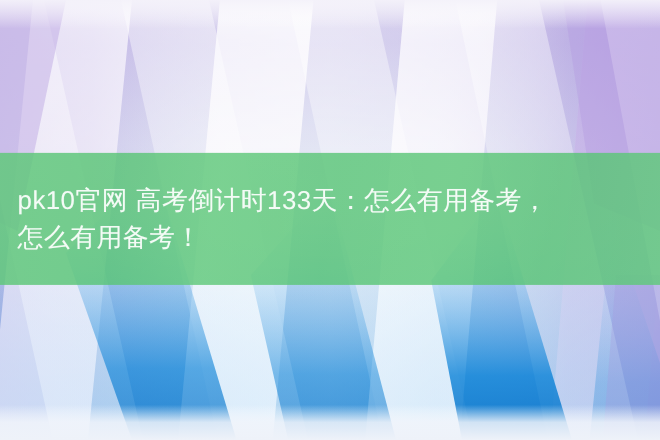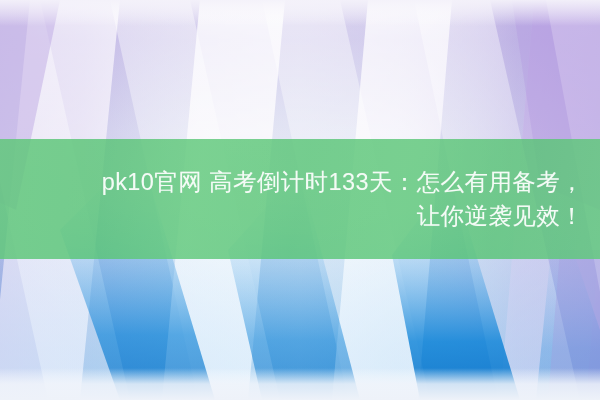--- a/index.html
+++ b/index.html
@@ -30,21 +30,21 @@
   
   #headline-banner {
     position: absolute;
     left: 0;
     top: 139px;
     width: 600px;
     height: 120px;
     background: rgba(88, 196, 116, 0.80);
     display: flex;
     flex-direction: column;
-    align-items: flex-end;
+    align-items: flex-start;
     justify-content: center;
     box-sizing: border-box;
     padding: 0 16px;
   }
 
   #headline-banner .tint-overlay {
     position: absolute;
     inset: 0;
     background: linear-gradient(100deg,
       rgba(120, 210, 140, 0.25) 0%,
@@ -169,16 +169,16 @@
       <polygon points="560,250 600,250 600,400 548,400" fill="#a59ae0" opacity="0.34"></polygon>
     </g>
 
     <rect x="0" y="0" width="600" height="26" fill="url(#gTopFade)"></rect>
     <rect x="0" y="368" width="600" height="32" fill="url(#gBottomFade)"></rect>
   </svg>
 
   <div id="headline-banner">
     <div class="tint-overlay"></div>
     <div class="headline-line">pk10官网 高考倒计时133天：怎么有用备考，</div>
-    <div class="headline-line">让你逆袭见效！</div>
+    <div class="headline-line">怎么有用备考！</div>
   </div>
 
 </div>
 
 </body></html>

